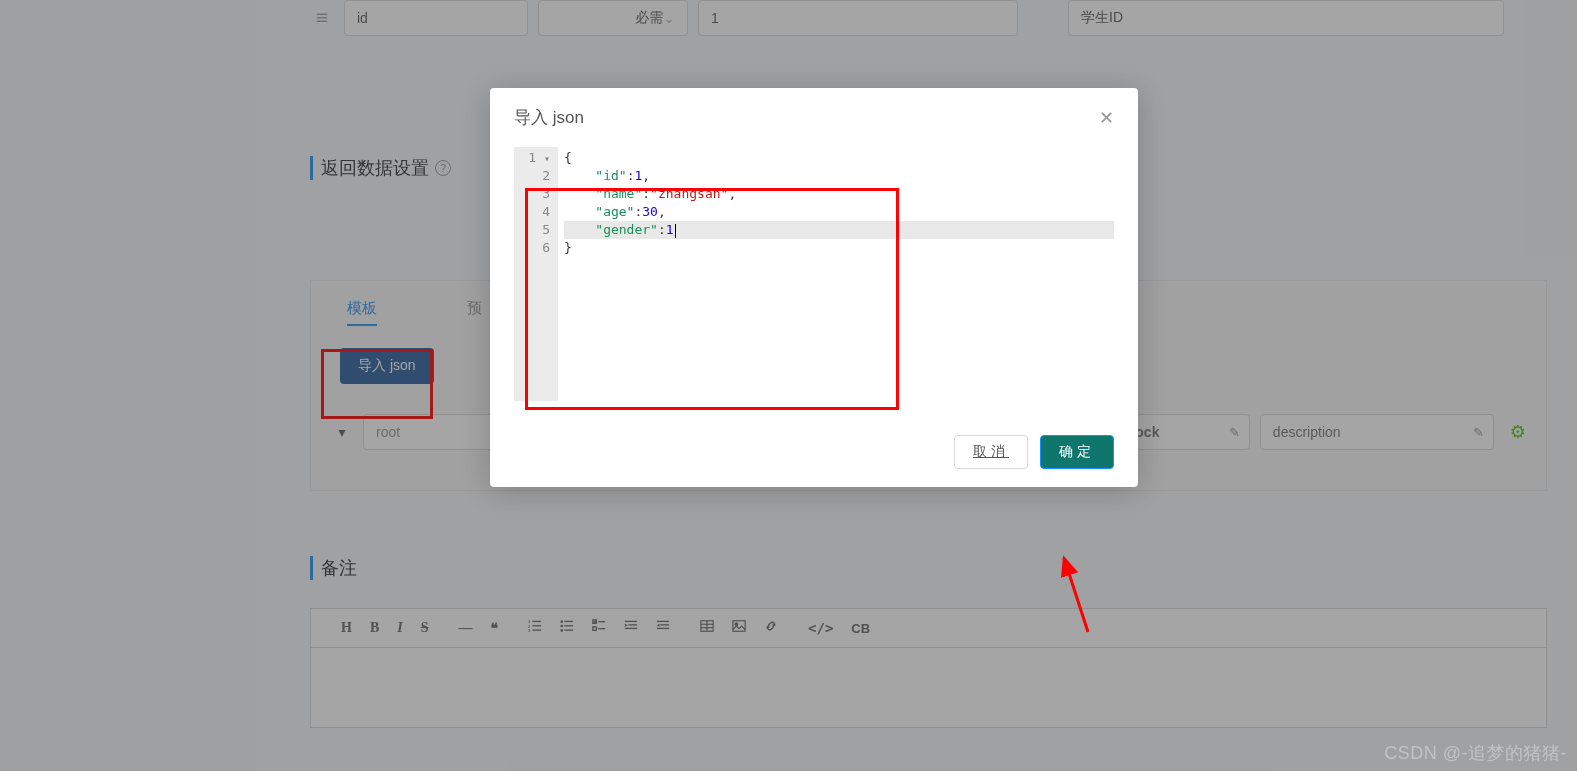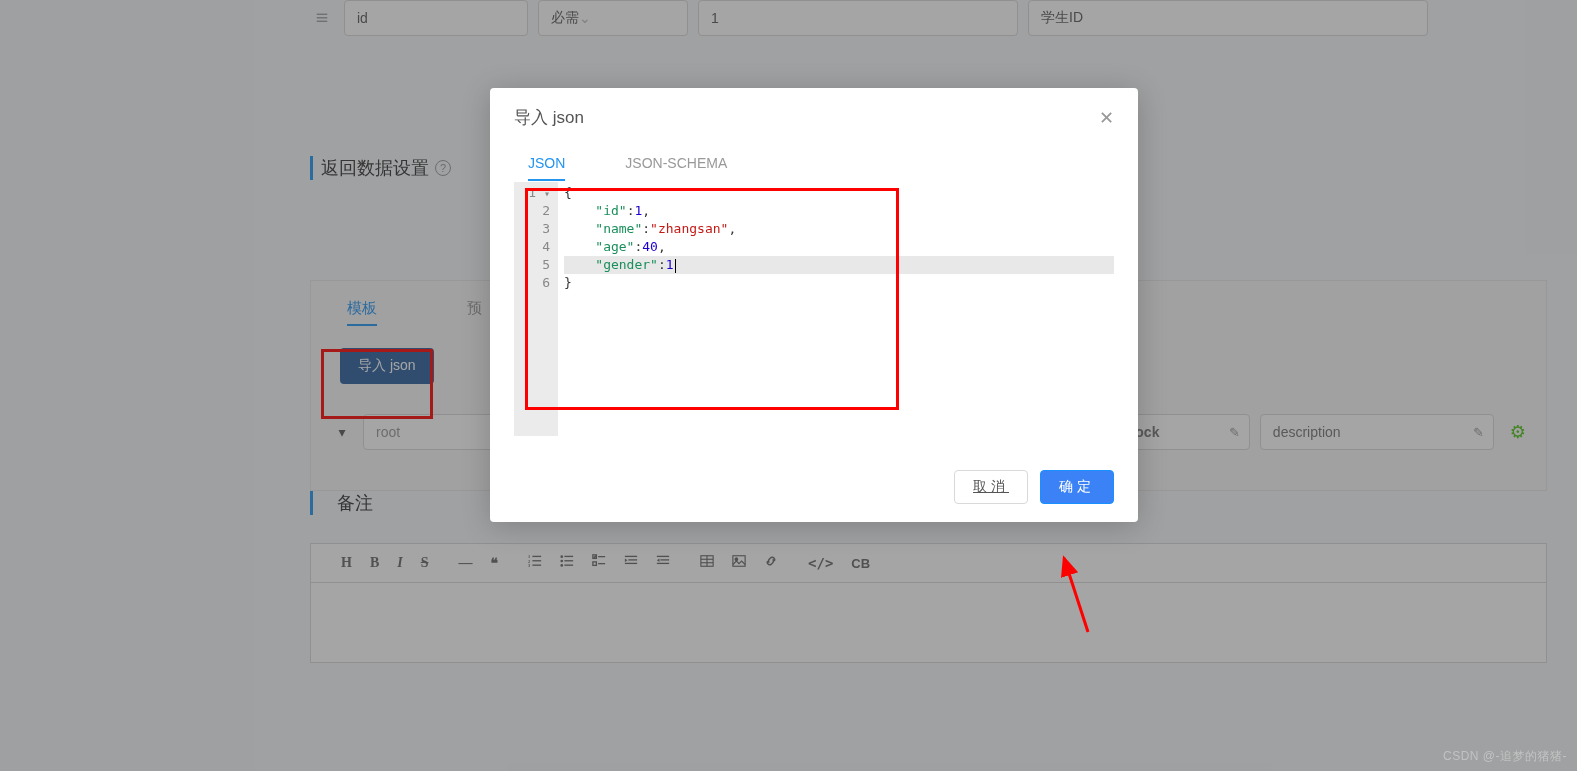--- a/index.html
+++ b/index.html
@@ -40,23 +40,23 @@
     .param-input, .param-select {
       border: 1px solid #d9d9d9;
       border-radius: 4px;
       padding: 6px 12px;
       font-size: 14px;
       background: #fff;
       color: #595959;
       height: 36px;
     }
     .param-input.name { width: 184px; }
-    .param-select { width: 150px; display:flex; align-items:center; justify-content:flex-start;}
+    .param-select { width: 150px; display:flex; align-items:center; justify-content:flex-end;}
     .param-input.example { width: 320px; }
-    .param-input.desc { width: 400px; }
+    .param-input.desc { width: 436px; margin-left: 40px; }
     
     .section-header {
       margin-top: 120px;
       padding-left: 8px;
       border-left: 3px solid #2395f1;
       color: #333;
       font-size: 18px;
       display: flex;
       align-items: center;
       gap: 6px;
@@ -133,21 +133,22 @@
       position:absolute; right:10px; top:50%; transform:translateY(-50%);
       color:#999; font-size:13px;
     }
     .gear-icon {
       color: #52c41a;
       font-size: 18px;
       margin-left: 6px;
     }
     
     .notes-header {
-      padding-left: 24px;
+      margin-top: 65px;
+      padding-left: 8px;
       border-left: 3px solid #2395f1;
       color: #333;
       font-size: 18px;
     }
     .editor-toolbar {
       margin-top: 28px;
       background: #fff;
       border: 1px solid #d9d9d9;
       padding: 10px 30px;
       display: flex;
@@ -218,30 +219,30 @@
     .tok-str { color:#c41a16;}
     .tok-num { color:#1c00cf;}
     .caret { display:inline-block; width:1px; height:14px; background:#000; vertical-align:middle; margin-left:1px;}
     .modal-footer {
       padding: 14px 24px 18px;
       display:flex; justify-content:flex-end; gap:12px;
       border-top:none;
     }
     .btn { padding:7px 18px; font-size:14px; border-radius:4px; cursor:pointer;}
     .btn-default { background:#fff; border:1px solid #d9d9d9; color:#555; letter-spacing:4px;text-decoration:underline;}
-    .btn-primary { background:#3b82f6; border:1px solid #1890ff; color:#fff; letter-spacing:4px;}
+    .btn-primary { background:#0f766e; border:1px solid #1890ff; color:#fff; letter-spacing:4px;}
     
     .arrow {
       position:absolute; z-index:160; pointer-events:none;
     }
     
     .watermark {
       position:absolute; right:10px; bottom:6px;
       color: rgba(200,200,200,0.85);
-      font-size:12px;
+      font-size:18px;
       z-index:300;
       letter-spacing:0.5px;
     }
   </style>
 </head>
 <body>
 
 <div class="page">
 
   <div class="param-row">
@@ -367,38 +368,34 @@
 </div>
 
 <div class="overlay"></div>
 
 <div class="modal">
   <div class="modal-header">
     <span>导入 json</span>
     <span class="close-x">✕</span>
   </div>
   <div class="modal-body">
-    <div class="json-tabs">
-      <div class="json-tab active">JSON</div>
-      <div class="json-tab">JSON-SCHEMA</div>
-    </div>
     <div class="code-editor">
       <div class="gutter">
         <div><span>1</span> <span class="fold">▾</span></div>
         <div>2</div>
         <div>3</div>
         <div>4</div>
         <div>5</div>
         <div>6</div>
       </div>
       <div class="code-lines">
         <div class="ln"><span class="tok-punc">{</span></div>
         <div class="ln">    <span class="tok-key">"id"</span><span class="tok-punc">:</span><span class="tok-num">1</span><span class="tok-punc">,</span></div>
         <div class="ln">    <span class="tok-key">"name"</span><span class="tok-punc">:</span><span class="tok-str">"zhangsan"</span><span class="tok-punc">,</span></div>
-        <div class="ln">    <span class="tok-key">"age"</span><span class="tok-punc">:</span><span class="tok-num">40</span><span class="tok-punc">,</span></div>
+        <div class="ln">    <span class="tok-key">"age"</span><span class="tok-punc">:</span><span class="tok-num">30</span><span class="tok-punc">,</span></div>
         <div class="ln active-line">    <span class="tok-key">"gender"</span><span class="tok-punc">:</span><span class="tok-num">1</span><span class="caret"></span></div>
         <div class="ln"><span class="tok-punc">}</span></div>
       </div>
     </div>
   </div>
   <div class="modal-footer">
     <button class="btn btn-default">取消</button>
     <button class="btn btn-primary">确定</button>
   </div>
 </div>

